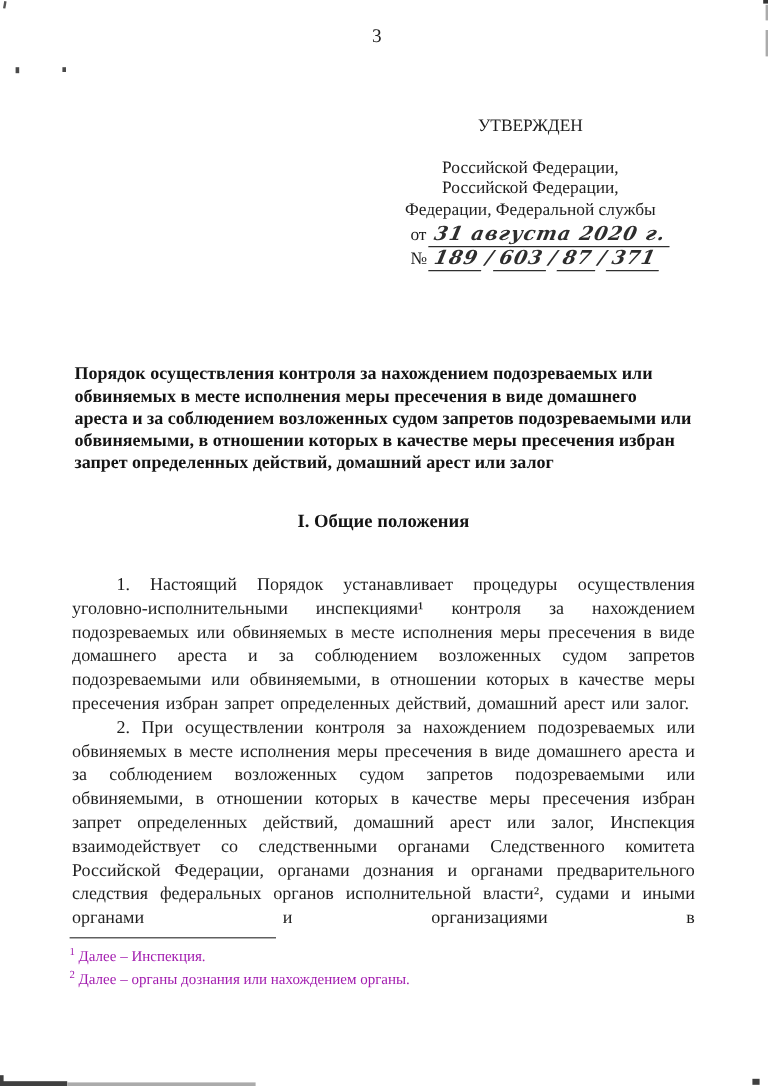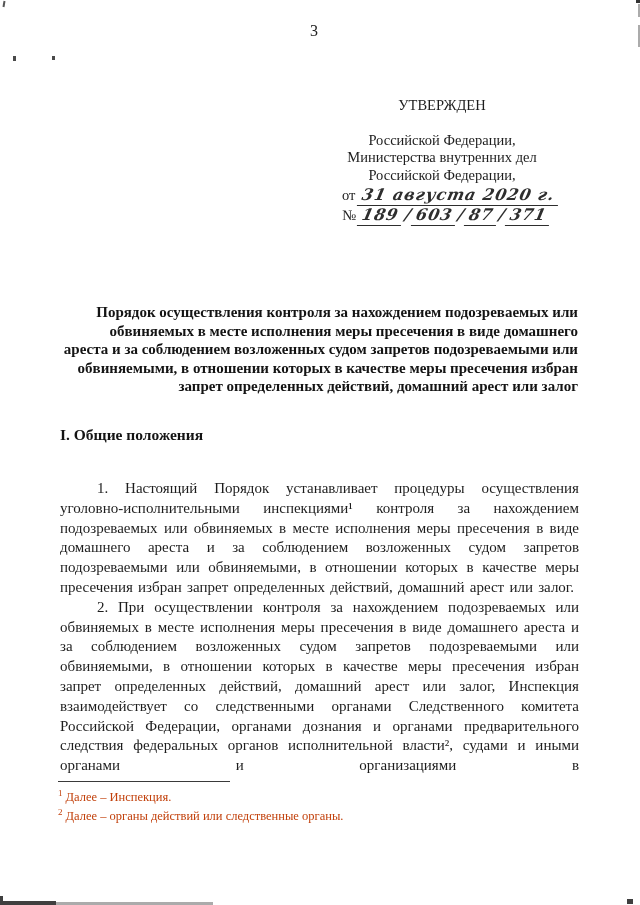--- a/index.html
+++ b/index.html
@@ -50,25 +50,25 @@
     display: inline-block;
     transform: skewX(-12deg);
   }
   .hw-underline { border-bottom: 1.2px solid var(--hw-ink); padding: 0 5px 1px 3px; }
   .hw-sep { padding: 0 1px; }
 
   
   .doc-title {
     position: absolute; top: 303px; left: 62px; width: 516px;
     font-weight: bold; font-size: 15px; line-height: 18.6px;
-    text-align: right; color: #141414;
+    text-align: left; color: #141414;
   }
   .section-heading {
     position: absolute; top: 426px; left: 60px; width: 519px;
-    font-weight: bold; font-size: 15.5px; 
+    font-weight: bold; font-size: 15.5px; text-align: center;
     color: #141414;
   }
 
   
   .body-text {
     position: absolute; top: 479px; left: 60px; width: 519px;
   }
   .body-text p {
     margin: 0; font-size: 15px; line-height: 19.8px;
     text-align: justify; text-indent: 37px; word-spacing: 1.5px;
@@ -76,21 +76,21 @@
   }
   .body-text p.justify-last { text-align-last: justify; }
 
   
   .footnote-sep {
     position: absolute; top: 781px; left: 58px; width: 172px;
     border-top: 1.4px solid #3a3a3a; height: 0;
   }
   .footnotes {
     position: absolute; top: 786px; left: 58px; width: 522px;
-    font-size: 12.5px; line-height: 14.6px; color: #c2410c;
+    font-size: 12.5px; line-height: 14.6px; color: #a21caf;
   }
   .footnotes sup { font-size: 9px; margin-right: 3px; }
 
   
   .artifact { position: absolute; background: var(--scan-mark-dark); }
   .a-tl-apostrophe { left: 3px; top: 1px; width: 2px; height: 6px; transform: rotate(10deg); background:#555; }
   .a-speck-1 { left: 13px; top: 56px; width: 3px; height: 5px; background:#4a4a4a; }
   .a-speck-2 { left: 52px; top: 56px; width: 3px; height: 4px; background:#4a4a4a; }
   .a-tr-tick { left: 636px; top: 0; width: 4px; height: 3px; background:#333; }
   .a-r-line1 { left: 638px; top: 4px; width: 2px; height: 13px; background: var(--scan-mark-light); }
@@ -115,22 +115,22 @@
   <div class="artifact a-bar-dark"></div>
   <div class="artifact a-bar-light"></div>
   <div class="artifact a-br-mark"></div>
 
   <div class="page-number">3</div>
 
   <div class="approval">
     <div>УТВЕРЖДЕН</div>
     <div class="spacer"></div>
     <div>Российской Федерации,</div>
-    <div>Министерства внутренних дел</div>
     <div>Российской Федерации,</div>
+    <div>Федерации, Федеральной службы</div>
 
     <div class="approval-row">
       <span>от</span>
       <span class="handwritten hw-underline">31 августа 2020 г.</span>
     </div>
 
     <div class="approval-row">
       <span>№</span>
       <span class="handwritten hw-underline">189</span><span class="handwritten hw-sep">/</span><span class="handwritten hw-underline">603</span><span class="handwritten hw-sep">/</span><span class="handwritten hw-underline">87</span><span class="handwritten hw-sep">/</span><span class="handwritten hw-underline">371</span>
     </div>
@@ -141,16 +141,16 @@
   <div class="section-heading">I. Общие положения</div>
 
   <div class="body-text">
     <p>1. Настоящий Порядок устанавливает процедуры осуществления уголовно-исполнительными инспекциями¹ контроля за нахождением подозреваемых или обвиняемых в месте исполнения меры пресечения в виде домашнего ареста и за соблюдением возложенных судом запретов подозреваемыми или обвиняемыми, в отношении которых в качестве меры пресечения избран запрет определенных действий, домашний арест или залог.</p>
     <p class="justify-last">2. При осуществлении контроля за нахождением подозреваемых или обвиняемых в месте исполнения меры пресечения в виде домашнего ареста и за соблюдением возложенных судом запретов подозреваемыми или обвиняемыми, в отношении которых в качестве меры пресечения избран запрет определенных действий, домашний арест или залог, Инспекция взаимодействует со следственными органами Следственного комитета Российской Федерации, органами дознания и органами предварительного следствия федеральных органов исполнительной власти², судами и иными органами и организациями в</p>
   </div>
 
   <div class="footnote-sep"></div>
   <div class="footnotes">
     <div><sup>1</sup><span>Далее – Инспекция.</span></div>
-    <div><sup>2</sup><span>Далее – органы действий или следственные органы.</span></div>
+    <div><sup>2</sup><span>Далее – органы дознания или нахождением органы.</span></div>
   </div>
 
 </div>
 
 </body></html>

